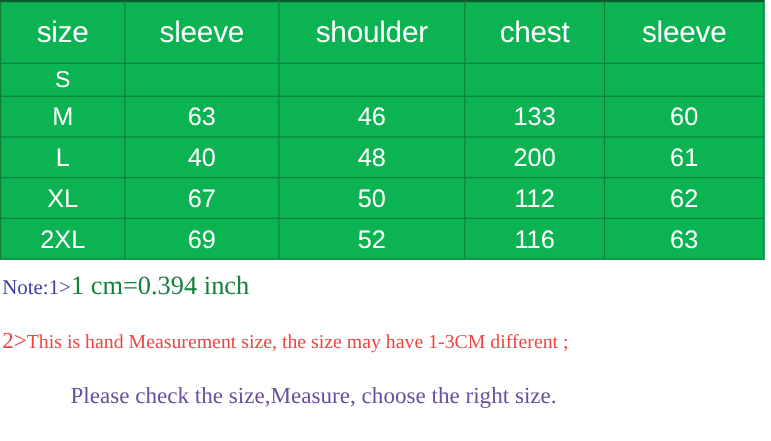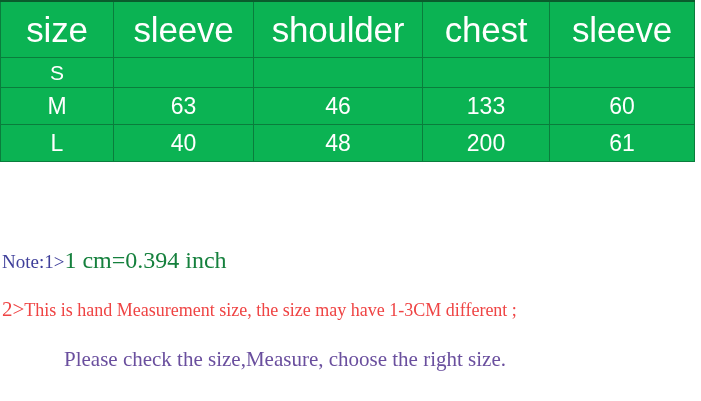--- a/index.html
+++ b/index.html
@@ -37,21 +37,21 @@
     border: 1px solid #0a7d3c;
     color: #ffffff;
     text-align: center;
     vertical-align: middle;
     background: #0bb353;
     padding: 0;
   }
 
   .size-table thead th {
     height: 55px;
-    font-size: 35px;
+    font-size: 27px;
     font-weight: 400;
     letter-spacing: -0.2px;
     line-height: 55px;
     border-top: 2px solid #0a5c2c;
   }
 
   .size-table tbody td {
     font-size: 23px;
     font-weight: 400;
     line-height: 36px;
@@ -152,20 +152,34 @@
         <td>133</td>
         <td>60</td>
       </tr>
       <tr>
         <td>L</td>
         <td>40</td>
         <td>48</td>
         <td>200</td>
         <td>61</td>
       </tr>
+      <tr>
+        <td>XL</td>
+        <td>67</td>
+        <td>50</td>
+        <td>112</td>
+        <td>62</td>
+      </tr>
+      <tr>
+        <td>2XL</td>
+        <td>69</td>
+        <td>52</td>
+        <td>116</td>
+        <td>63</td>
+      </tr>
     </tbody>
   </table>
 
   <div class="notes">
     <div class="note-line note-1"><span class="lead">Note:1&gt;</span><span class="body">1 cm=0.394 inch</span></div>
 
     <div class="note-line note-2"><span class="lead">2&gt;</span><span>This is hand Measurement size, the size may have 1-3CM different ;</span></div>
 
     <div class="note-line note-3">Please check the size,Measure, choose the right size.</div>
   </div>

